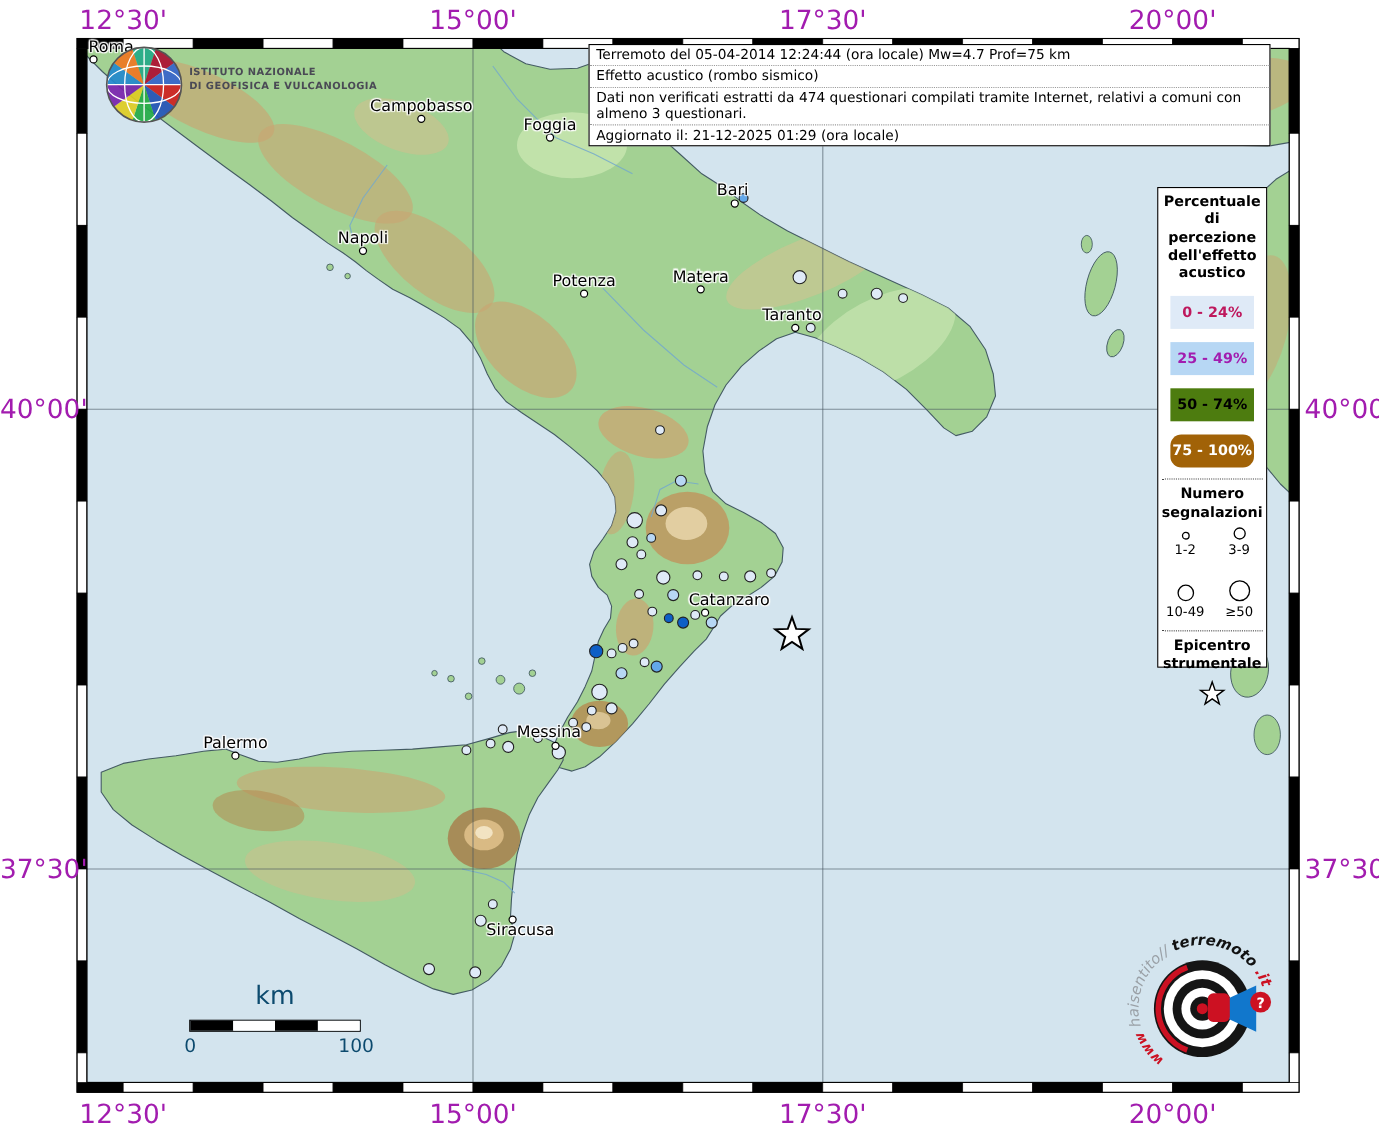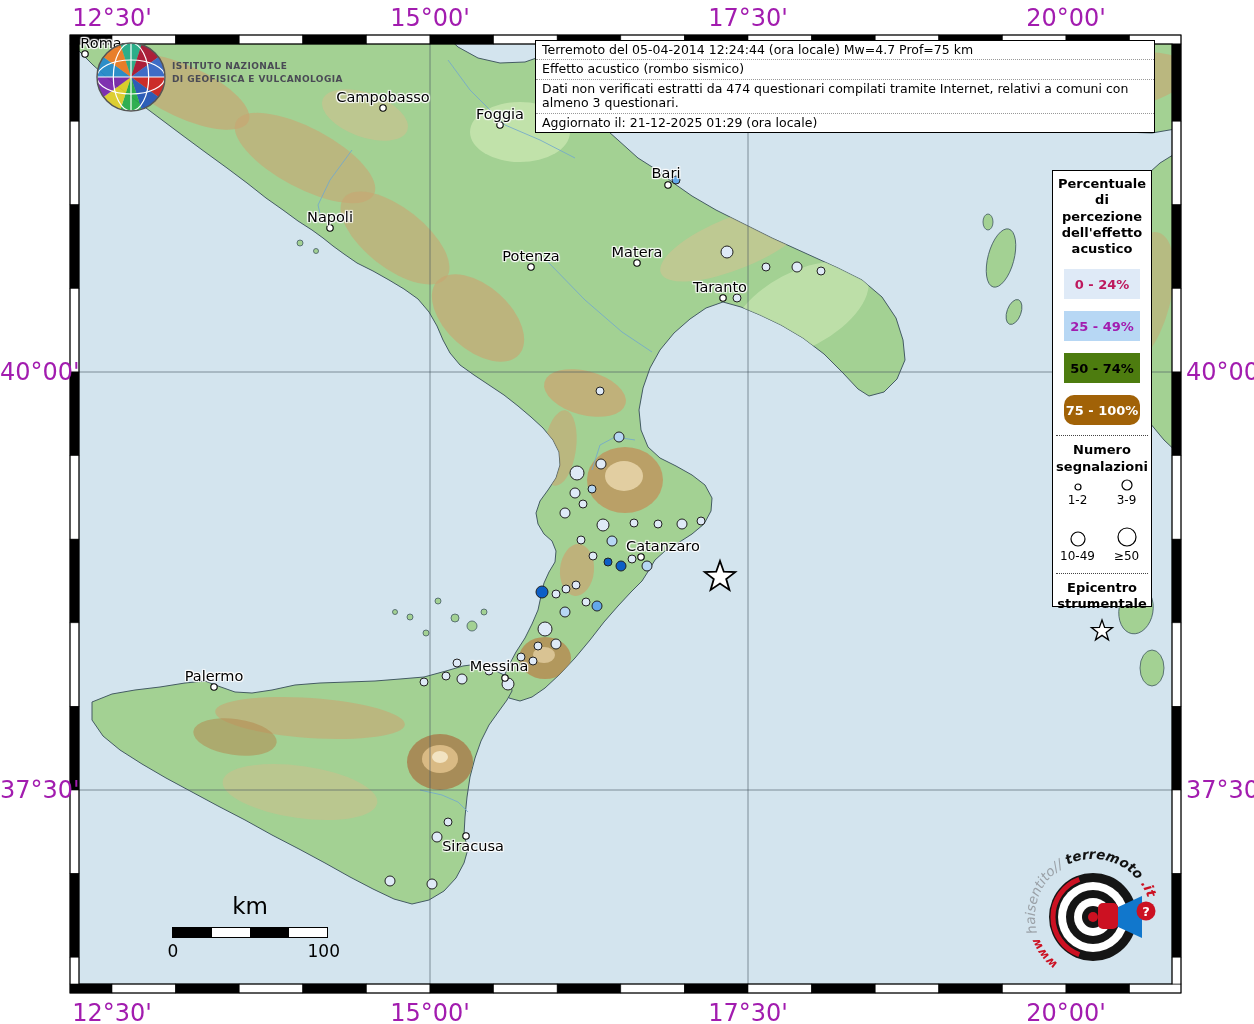--- a/index.html
+++ b/index.html
@@ -25,21 +25,21 @@
       border:1px solid #000;box-sizing:border-box;padding-top:5px;font-size:13px;text-align:center;color:#000;}
   .lg-title{font-weight:bold;line-height:1.25;white-space:pre-line;}
   .swatch{width:76px;height:30px;margin:12px auto 0;display:flex;align-items:center;justify-content:center;
       font-weight:bold;font-size:13px;}
   .lg-sep{border-top:1px dotted #444;margin:10px 3px 6px;}
   #signal-grid{display:grid;grid-template-columns:1fr 1fr;row-gap:18px;margin-top:2px;}
   .sig-cell{display:flex;flex-direction:column;align-items:center;justify-content:flex-end;}
   .sig-label{font-size:12px;}
   #epicenter-star-glyph{margin-top:4px;}
 
-  #scalebar{position:absolute;left:160px;top:893px;width:180px;text-align:center;color:#000000;}
+  #scalebar{position:absolute;left:160px;top:893px;width:180px;text-align:center;color:#0c4a6e;}
   #scalebar .km{font-size:23px;margin-bottom:8px;}
   #scalebar-bar{position:relative;height:9px;width:154px;margin:0 auto;border:1px solid #000;display:flex;}
   #scalebar-bar span{flex:1;}
   #scalebar-labels{position:relative;width:154px;margin:3px auto 0;font-size:17px;height:22px;}
   #scalebar-labels .s0{position:absolute;left:0;transform:translateX(-50%);}
   #scalebar-labels .s1{position:absolute;right:0;transform:translateX(40%);}
 
   #ingv-logo{position:absolute;left:92px;top:38px;}
   #ingv-text{position:absolute;left:172px;top:60px;font-size:9px;color:#4a4a55;
       letter-spacing:.4px;line-height:1.4;font-weight:bold;}

